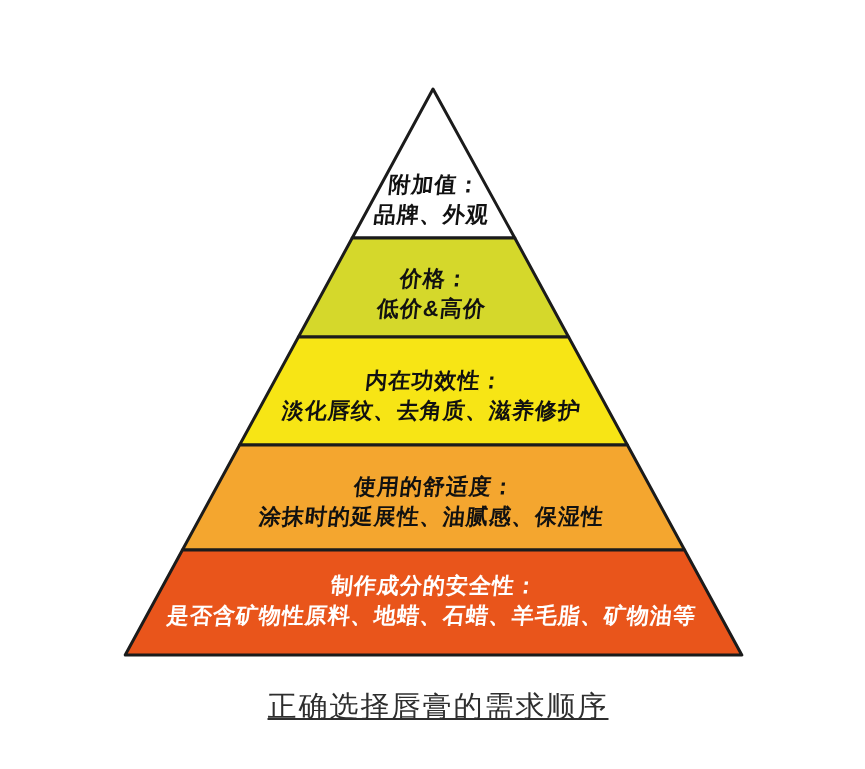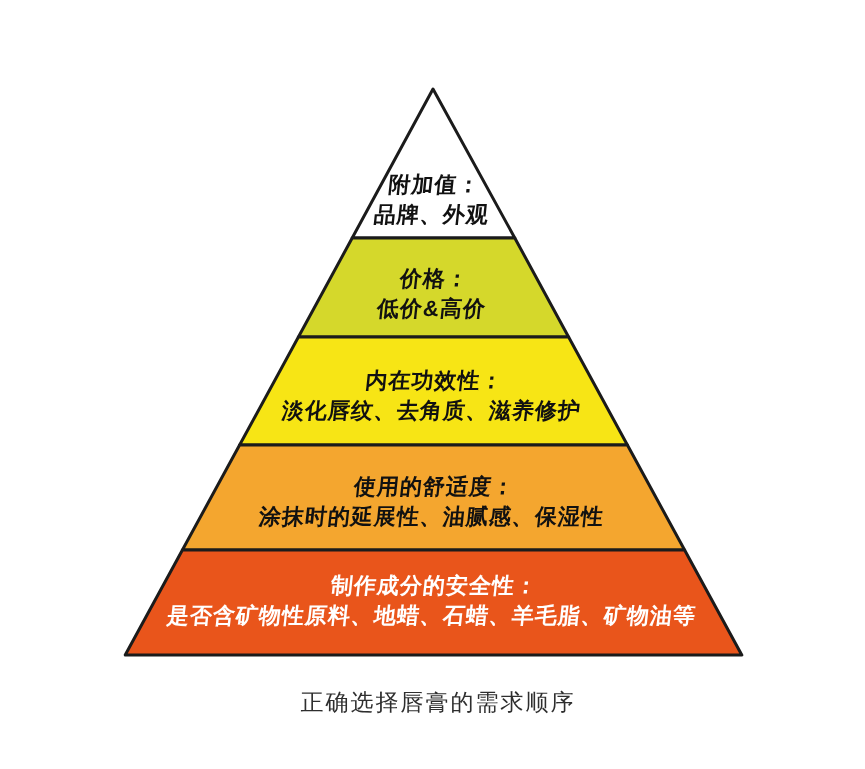--- a/index.html
+++ b/index.html
@@ -41,24 +41,25 @@
     font-size: 22px;
   }
   .lvl-text .detail {
     font-size: 22px;
   }
   .caption {
     position: absolute;
     left: 438px;
     top: 687px;
     transform: translateX(-50%);
-    font-size: 23px;
+    font-size: 29px;
     letter-spacing: 2px;
     color: #2e2e2e;
     white-space: nowrap;
+    text-decoration: underline;
   }
 </style>
 </head>
 <body>
 
 <div class="stage">
 
   <svg class="pyramid-svg" width="865" height="769" viewBox="0 0 865 769">
     <polygon points="433,89 514.8,238 352.2,238" fill="#ffffff"></polygon>
     <polygon points="352.2,238 514.8,238 568.6,337 298.4,337" fill="#d5d82b"></polygon>

